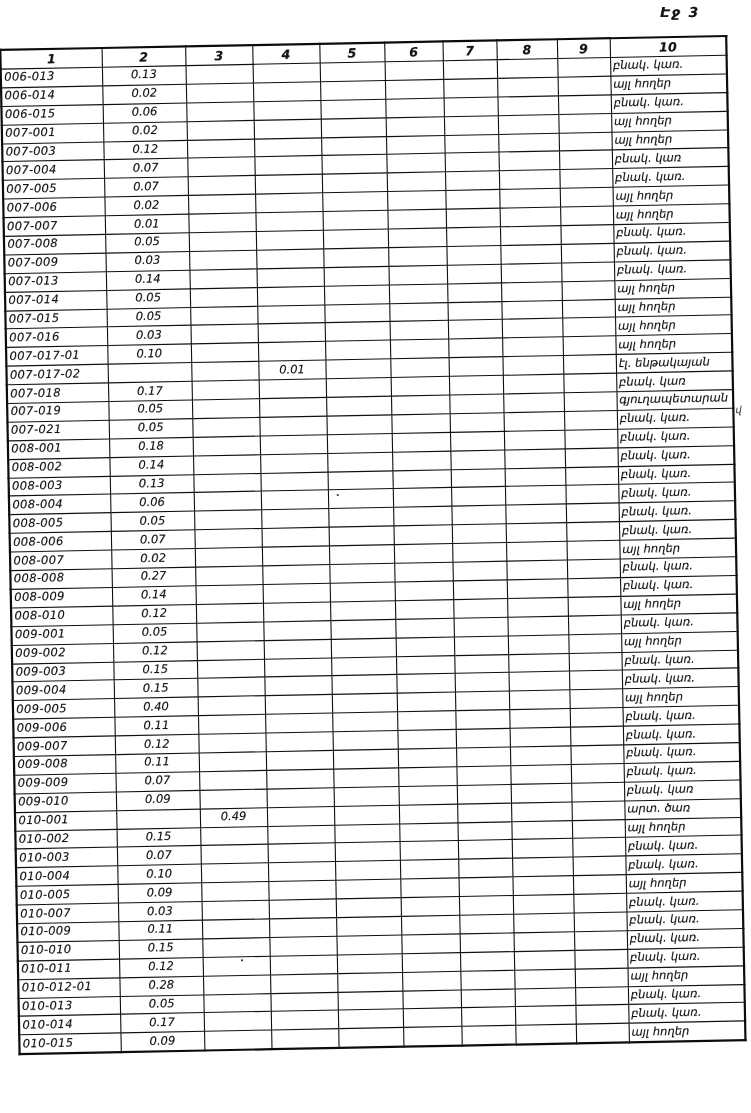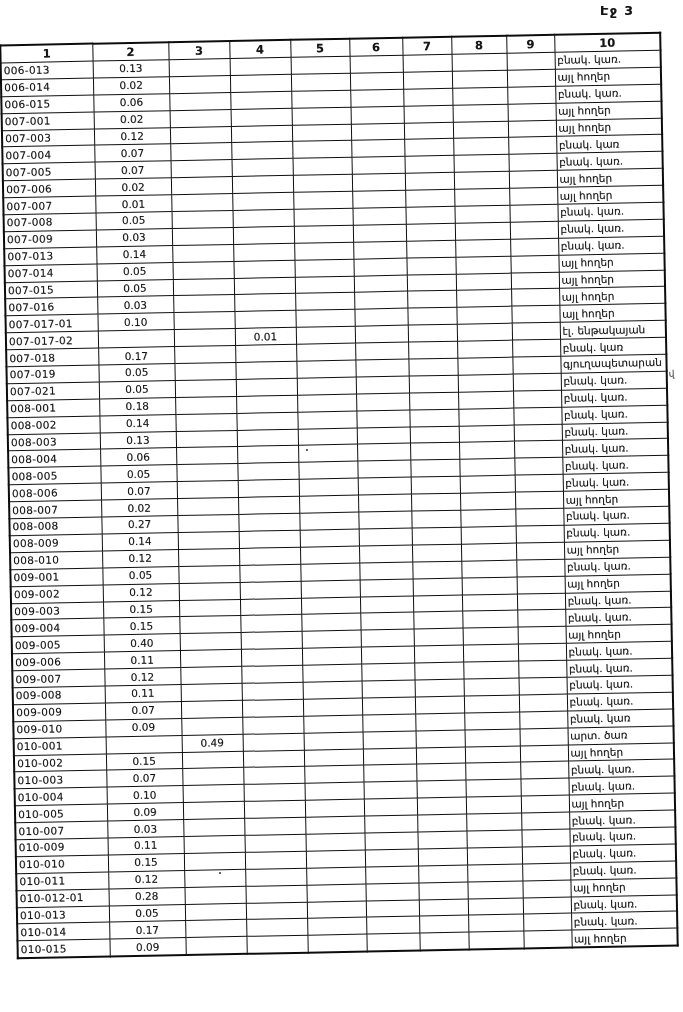--- a/index.html
+++ b/index.html
@@ -1,20 +1,20 @@
 <!DOCTYPE html>
 <html><head>
 <meta charset="utf-8">
 <style>
   html,body { margin:0; padding:0; }
   body { background:#e8e8e8; }
   .page {
     position:relative; width:683px; height:1012px; margin:0 auto;
     background:#ffffff; overflow:hidden;
-    font-family:"DejaVu Sans", sans-serif; color:#141414;
+    font-family:"DejaVu Sans", sans-serif; color:#141414;font-style:italic;
   }
   .page-label {
     position:absolute; top:3px; left:600px;
     font-size:12.5px; font-weight:bold; letter-spacing:1.5px;
     text-shadow:0.4px 0.4px 0 rgba(0,0,0,0.45);
   }
   .table-wrap {
     position:absolute; left:8px; top:38px; width:660px;
     transform:rotate(-1.1deg); transform-origin:50% 50%;
   }

